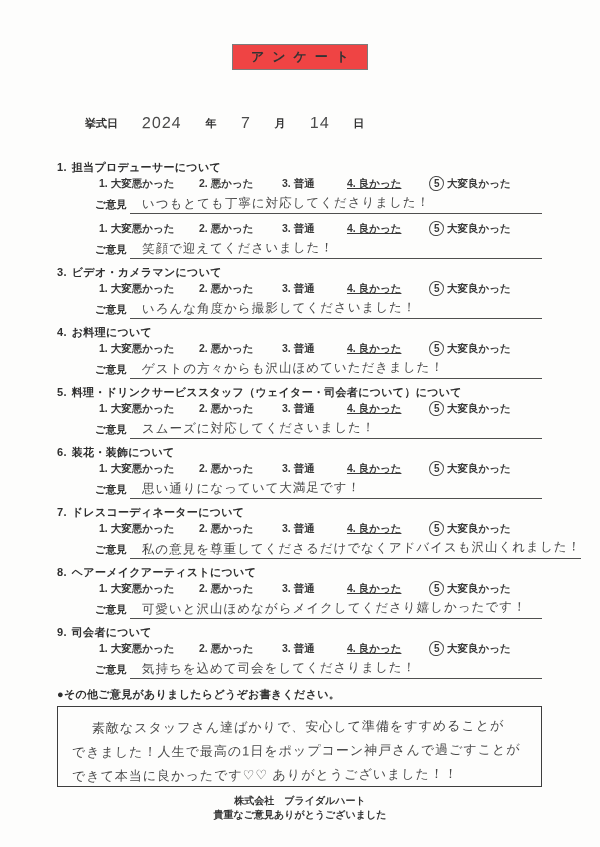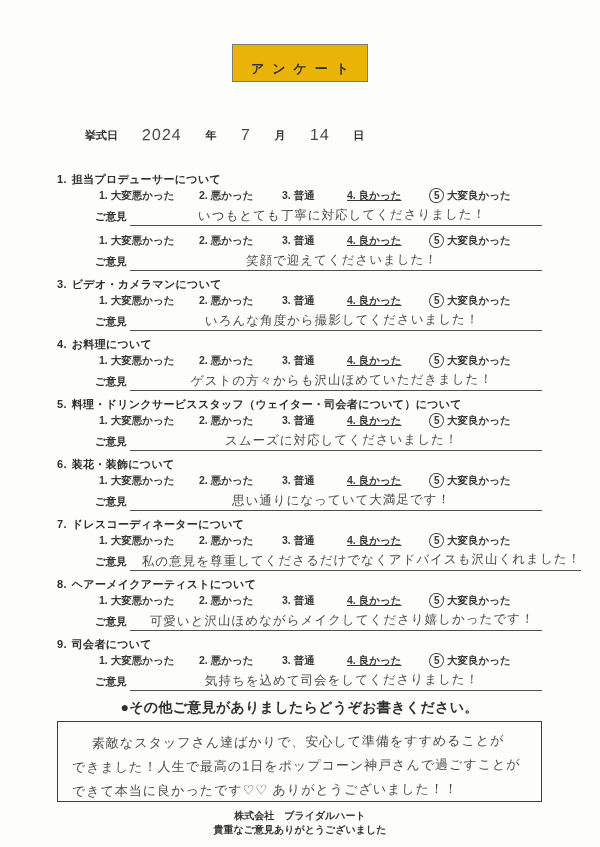--- a/index.html
+++ b/index.html
@@ -13,26 +13,26 @@
     background: #fdfdfc;
     overflow: hidden;
     font-family: "Liberation Sans", "DejaVu Sans", sans-serif;
     color: #2f2f2f;
   }
   
   .titlebox {
     width: fit-content;
     margin: 44px auto 0;
     border: 1px solid #7c7c7c;
-    padding: 15px 10px 3px 18px;
+    padding: 3px 10px 3px 18px;
     font-size: 13px;
     font-weight: bold;
     letter-spacing: 8px;
     color: #333;
-    background: #eab308;
+    background: #ef4444;
   }
   
   .daterow {
     margin: 44px 0 0 85px;
     display: flex;
     align-items: flex-end;
     gap: 20px;
     font-size: 11px;
     font-weight: bold;
     color: #333;
@@ -79,44 +79,42 @@
     justify-content: center;
     transform: rotate(-7deg);
     flex: 0 0 auto;
   }
   .circle .n5 { font-size: 10px; transform: rotate(7deg); }
   .q-comment {
     display: flex;
     align-items: flex-end;
     margin: 2px 0 0 38px;
     line-height: 17px;
-    text-align: center;
   }
   .c-label {
     font-size: 10.5px;
     font-weight: bold;
     white-space: nowrap;
     padding-bottom: 1px;
   }
   .c-line {
     flex: 1;
     border-bottom: 1px solid #4f4f4f;
     margin-left: 3px;
     padding: 0 0 1px 12px;
     white-space: nowrap;
     overflow: visible;
   }
   .c-line .hand { font-size: 12.5px; }
   
   .other-prompt {
     margin: 8px 58px 0 57px;
-    font-size: 14px;
+    font-size: 11px;
     font-weight: bold;
     letter-spacing: 0.3px;
-    text-align: center;
   }
   .other-box {
     margin: 4px 58px 0 57px;
     border: 1.4px solid #3e3e3e;
     height: 81px;
     box-sizing: border-box;
     padding: 8px 8px 0 14px;
     background: #fdfdfc;
   }
   .other-box .hand {

